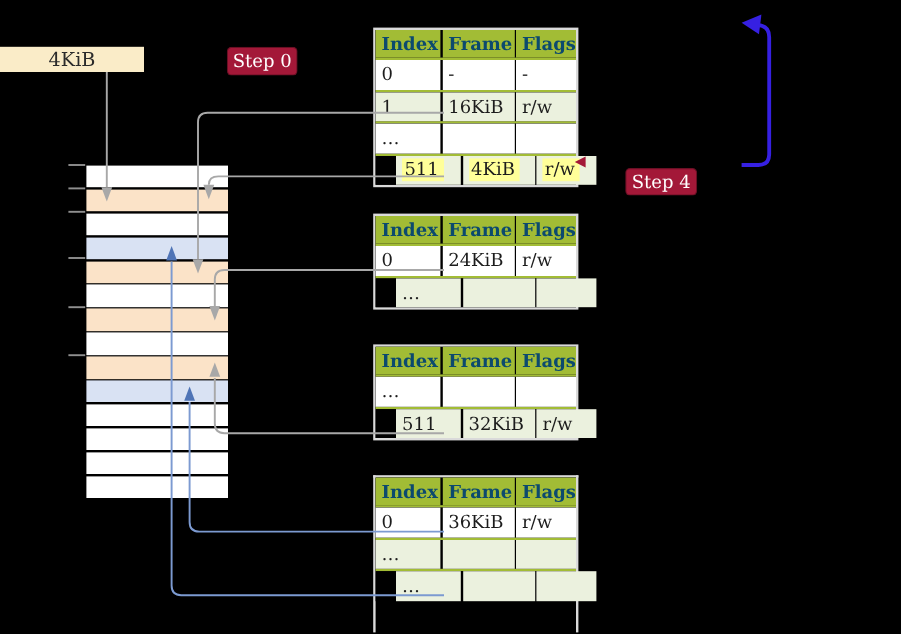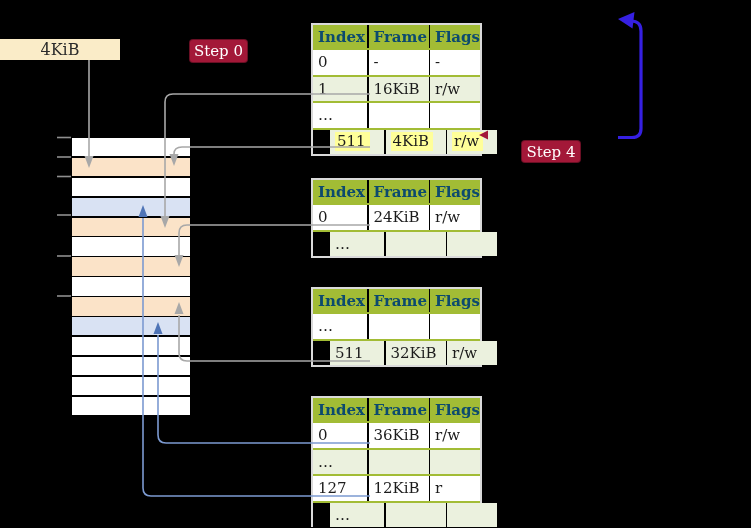--- a/index.html
+++ b/index.html
@@ -186,31 +186,20 @@
           <span>r/w</span>
         </div>
       </div>
       <div class="trow shade">
         <div class="tcell">
           <span>…</span>
         </div>
         <div class="tcell"></div>
         <div class="tcell"></div>
       </div>
-      <div class="trow">
-        <div class="tcell">
-          <span>127</span>
-        </div>
-        <div class="tcell">
-          <span>12KiB</span>
-        </div>
-        <div class="tcell">
-          <span>r</span>
-        </div>
-      </div>
       <div class="trow shade">
         <div class="tcell">
           <span>…</span>
         </div>
         <div class="tcell"></div>
         <div class="tcell"></div>
       </div>
     </div>
 
   <svg id="overlay" width="751" height="528" viewBox="0 0 751 528">

